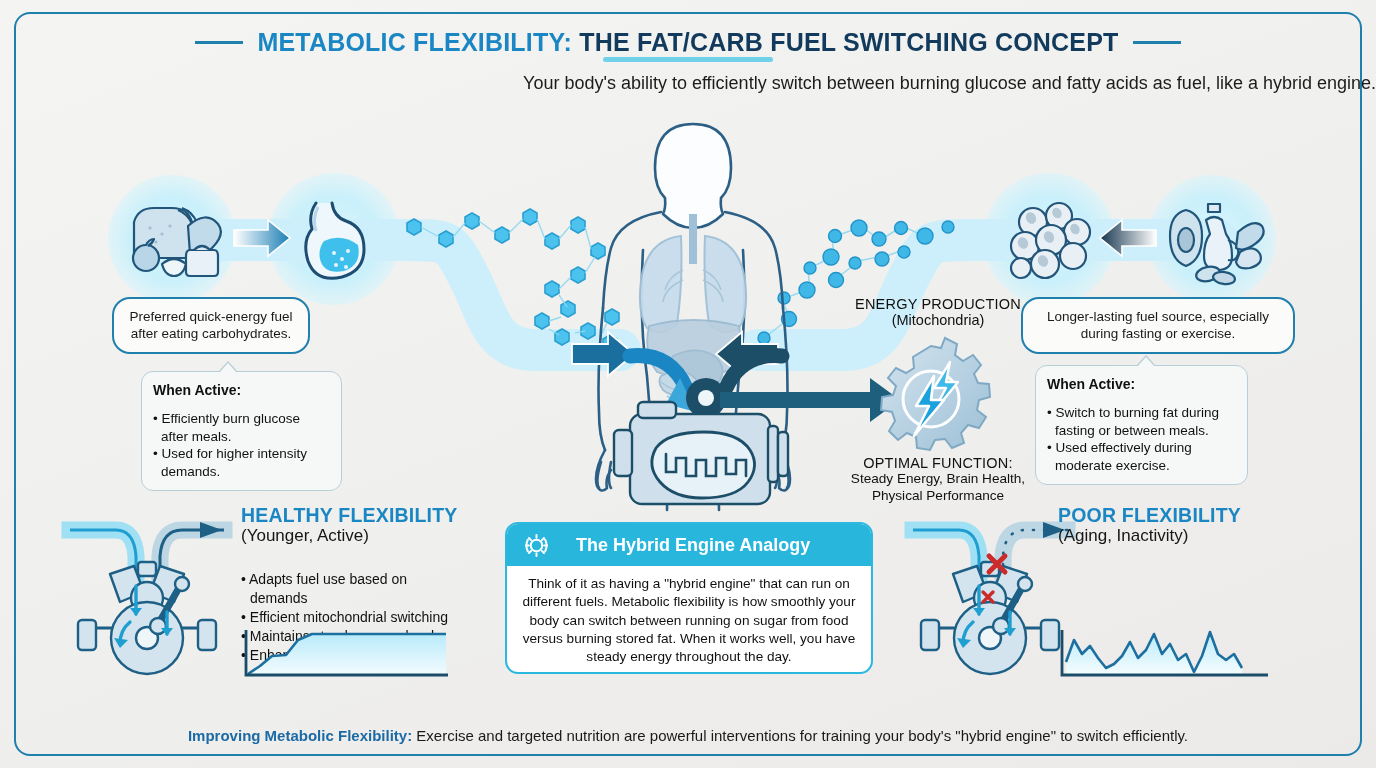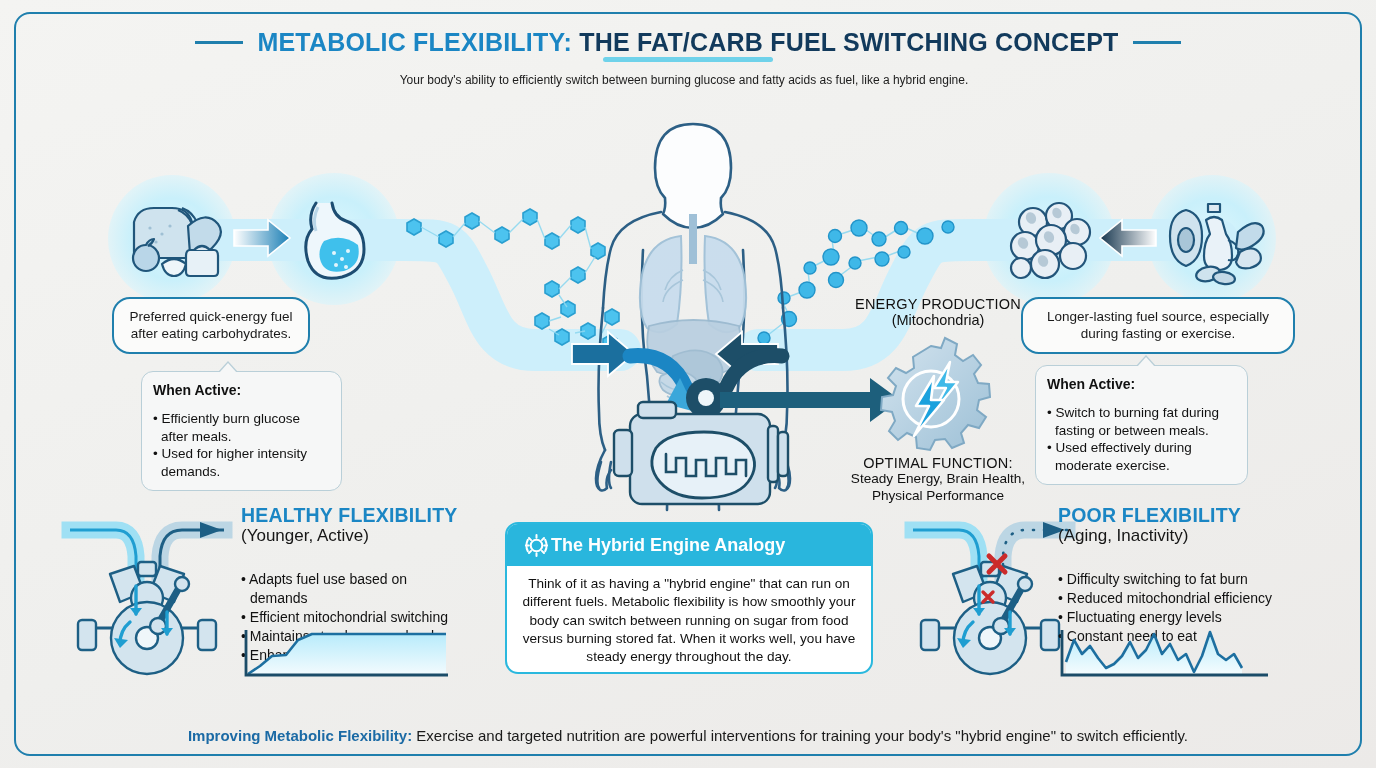--- a/index.html
+++ b/index.html
@@ -33,22 +33,22 @@
     white-space: nowrap;
   }
   .title .t1 { color: #1b86c4; }
   .title .t2 { color: #123a5c; }
   .title-underline {
     position: absolute; left: 50%; transform: translateX(-50%);
     top: 57px; width: 170px; height: 5px; border-radius: 3px;
     background: #6fd2ea;
   }
   .subtitle {
-    position: absolute; left: 0; right: 8px; top: 73px;
-    text-align: center; font-size: 12px; color: #1c1c1c;
+    position: absolute; left: 0; right: 0; top: 73px;
+    text-align: right; font-size: 18px; color: #1c1c1c;
   }
 
   
   .glow {
     position: absolute; border-radius: 50%;
     background: radial-gradient(circle, #ddf6fd 0%, #c9f0fb 45%, rgba(215,245,253,.55) 72%, rgba(240,250,253,0) 100%);
   }
 
   
   .callout {
@@ -98,21 +98,21 @@
   .flexsec li::before { content: "\2022  "; }
 
   
   #hybrid {
     position: absolute; left: 505px; top: 522px; width: 368px; height: 152px;
     border: 2px solid #2ab8de; border-radius: 13px; overflow: hidden;
     background: #fff;
   }
   #hybrid .head {
     height: 42px; background: #29b6dd; display: flex; align-items: center;
-    gap: 1px; padding-left: 16px;
+    gap: 26px; padding-left: 16px;
   }
   #hybrid .head span.t { color: #fff; font-size: 18px; font-weight: bold; }
   #hybrid .body {
     padding: 9px 13px; text-align: center; font-size: 13.6px;
     color: #111; line-height: 1.345;
   }
 
   
   #footer {
     position: absolute; left: 0; right: 0; bottom: 22px;
@@ -543,26 +543,20 @@
       <path d="M84 44 l16 16 M100 44 l-16 16"></path>
     </g>
     <g stroke="#cb2b2b" stroke-width="3.4" stroke-linecap="round">
       <path d="M78 80 l10 10 M88 80 l-10 10"></path>
     </g>
   </svg>
 
   <div class="flexsec" style="left:1058px; top:504px; width:226px;">
     <div class="h">POOR FLEXIBILITY</div>
     <div class="sub">(Aging, Inactivity)</div>
-    <ul>
-      <li>Difficulty switching to fat burn</li>
-      <li>Reduced mitochondrial efficiency</li>
-      <li>Fluctuating energy levels</li>
-      <li>Constant need to eat</li>
-    </ul>
   </div>
 
   <svg style="position:absolute; left:1056px; top:628px;" width="216" height="52" viewBox="0 0 216 52">
     <defs>
       <linearGradient id="pfill" x1="0" y1="0" x2="0" y2="1">
         <stop offset="0" stop-color="#b8ebfb"></stop>
           <stop offset="1" stop-color="#f4fcfe"></stop>
       </linearGradient>
     </defs>
     <path d="M10 34 L18 12 L26 26 L34 18 L42 30 L50 40 L58 36 L66 28 L74 14 L82 30 L90 22 L98 6 L106 26 L114 16 L122 32 L130 26 L138 44 L146 28 L154 4 L162 26 L170 32 L178 26 L186 40 L186 46 L10 46 Z" fill="url(#pfill)"></path>

